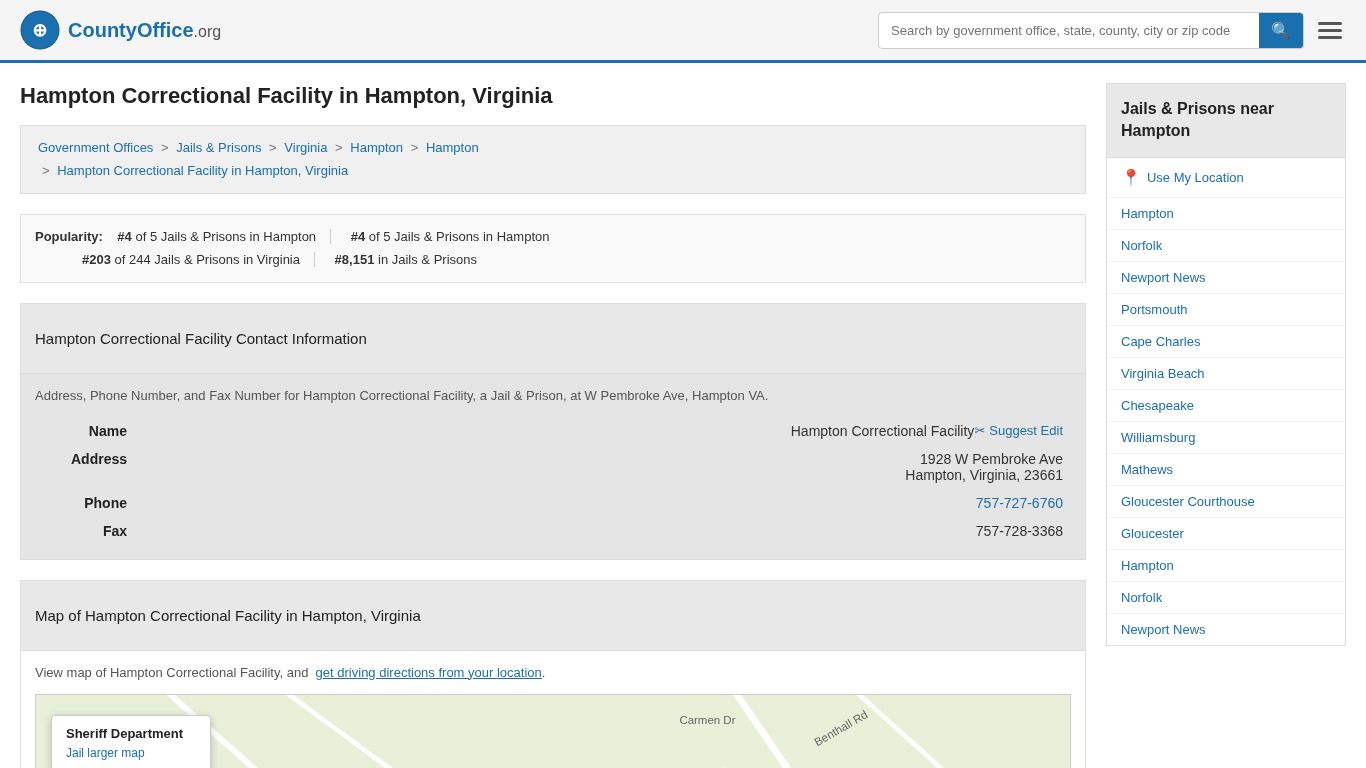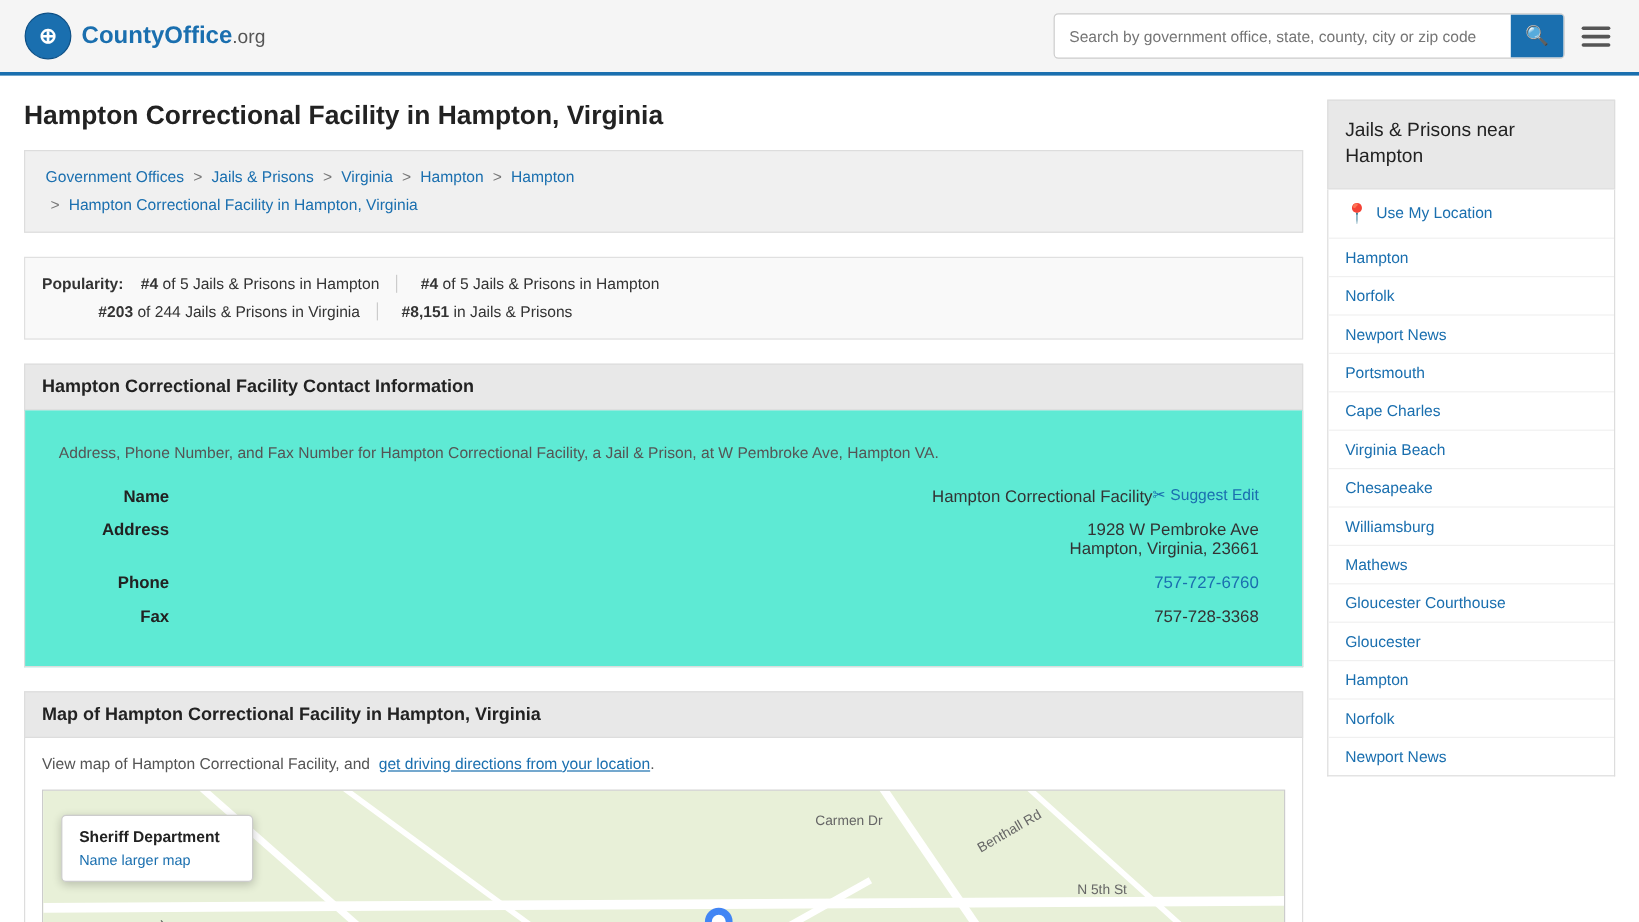--- a/index.html
+++ b/index.html
@@ -121,34 +121,34 @@
       font-size: 13px;
       line-height: 1.8;
     }
     .popularity-bar strong { font-weight: bold; }
     .pop-sep { margin: 0 10px; border-left: 1px solid #ccc; padding-left: 10px; }
 
     
     .section-header {
       background: #e8e8e8;
       border: 1px solid #ddd;
-      padding: 10px 14px;
+      padding: 26px 14px;
       font-size: 15px;
-      font-weight: bold;
+      font-weight: normal;
       color: #222;
       margin-bottom: 0;
     }
 
     
     .info-section {
       border: 1px solid #ddd;
       border-top: none;
-      padding: 28px;
+      padding: 14px;
       margin-bottom: 20px;
-      background: #5eead4;
+      background: #e5e5e5;
     }
     .info-section p {
       font-size: 13px;
       color: #555;
       margin-bottom: 14px;
     }
 
     
     .contact-table {
       width: 100%;
@@ -243,21 +243,21 @@
       width: 100%;
       height: 100%;
     }
 
     
     .sidebar-title {
       background: #e8e8e8;
       border: 1px solid #ddd;
       padding: 14px;
       font-size: 16px;
-      font-weight: normal;
+      font-weight: bold;
       color: #222;
       margin-bottom: 0;
       line-height: 1.4;
     }
     .sidebar-list {
       border: 1px solid #ddd;
       border-top: none;
       background: #fff;
     }
     .sidebar-list-item {
@@ -419,21 +419,21 @@
             <text x="115" y="170" font-size="10" fill="#666" font-family="Arial" transform="rotate(-40,115,170)">McCulloch Rd</text>
             <text x="60" y="140" font-size="10" fill="#666" font-family="Arial" transform="rotate(-40,60,140)">Maier Rd</text>
             <text x="870" y="180" font-size="9" fill="#666" font-family="Arial">Lady Ne...</text>
 
             <circle cx="490" cy="110" r="10" fill="#4285f4"></circle>
             <circle cx="490" cy="110" r="5" fill="white"></circle>
           </svg>
 
           <div class="map-popup">
             <div class="map-popup-title">Sheriff Department</div>
-            <a href="#" class="map-popup-link">Name larger map</a>
+            <a href="#" class="map-popup-link">Jail larger map</a>
           </div>
         </div>
       </div>
     </div>
 
   </div>
 
   <div class="sidebar">
     <div class="sidebar-title">Jails &amp; Prisons near Hampton</div>
     <div class="sidebar-list">

